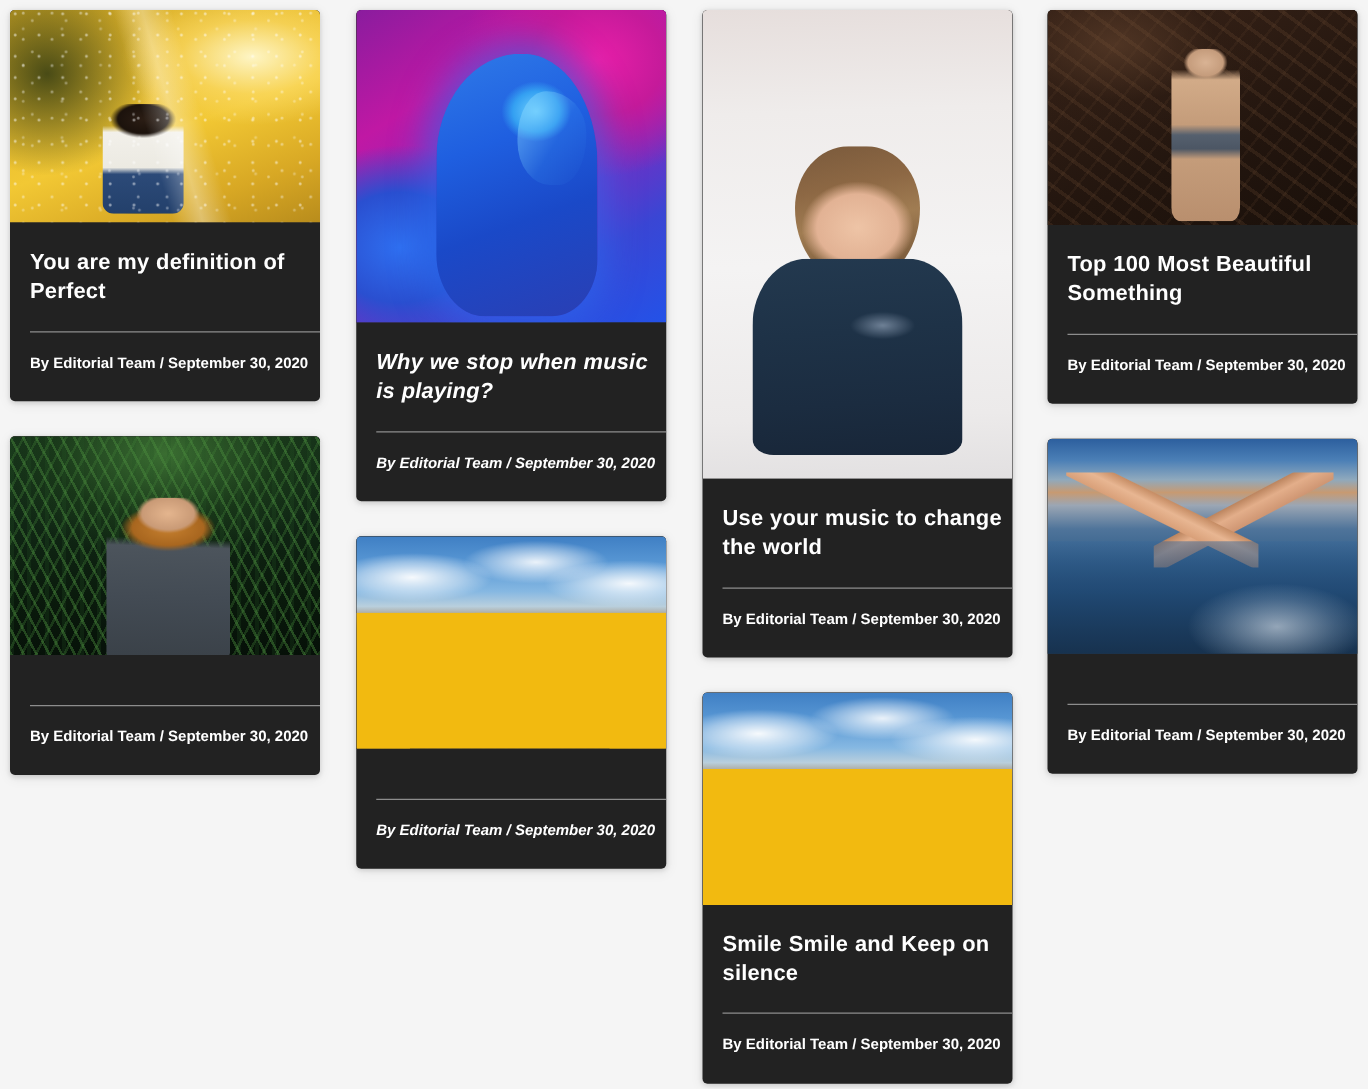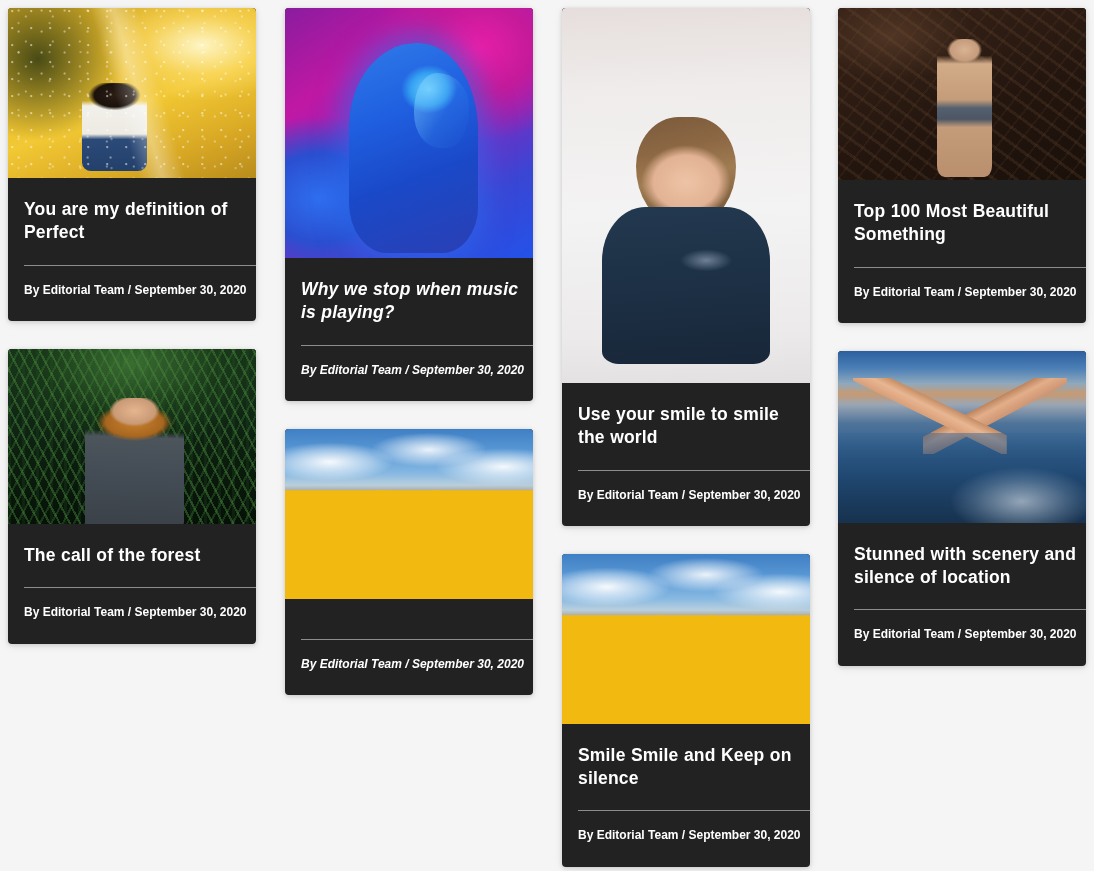--- a/index.html
+++ b/index.html
@@ -296,21 +296,20 @@
           <h2 class="card-title">You are my definition of Perfect</h2>
           <div class="card-divider"></div>
           <div class="card-meta">By Editorial Team / September 30, 2020</div>
         </div>
       </article>
       <article class="card">
         <div class="card-thumb" style="height: 175px;">
           <div class="scene scene-forest"></div>
         </div>
         <div class="card-body">
-          <h2 class="card-title">The call of the forest</h2>
           <div class="card-divider"></div>
           <div class="card-meta">By Editorial Team / September 30, 2020</div>
         </div>
       </article>
     </div>
   <div class="column col-2">
       <article class="card">
         <div class="card-thumb" style="height: 250px;">
           <div class="scene scene-neon"></div>
         </div>
@@ -332,21 +331,21 @@
           <div class="card-meta">By Editorial Team / September 30, 2020</div>
         </div>
       </article>
     </div>
   <div class="column col-3">
       <article class="card">
         <div class="card-thumb" style="height: 375px;">
           <div class="scene scene-portrait"></div>
         </div>
         <div class="card-body">
-          <h2 class="card-title">Use your smile to smile the world</h2>
+          <h2 class="card-title">Use your music to change the world</h2>
           <div class="card-divider"></div>
           <div class="card-meta">By Editorial Team / September 30, 2020</div>
         </div>
       </article>
       <article class="card">
         <div class="card-thumb" style="height: 170px;">
           <div class="scene scene-road">
             <div class="road-line-l"></div>
             <div class="road-line-r"></div>
           </div>
@@ -367,19 +366,18 @@
           <h2 class="card-title">Top 100 Most Beautiful Something</h2>
           <div class="card-divider"></div>
           <div class="card-meta">By Editorial Team / September 30, 2020</div>
         </div>
       </article>
       <article class="card">
         <div class="card-thumb" style="height: 172px;">
           <div class="scene scene-fjord"></div>
         </div>
         <div class="card-body">
-          <h2 class="card-title">Stunned with scenery and silence of location</h2>
           <div class="card-divider"></div>
           <div class="card-meta">By Editorial Team / September 30, 2020</div>
         </div>
       </article>
     </div>
 </div>
 
 </body></html>

